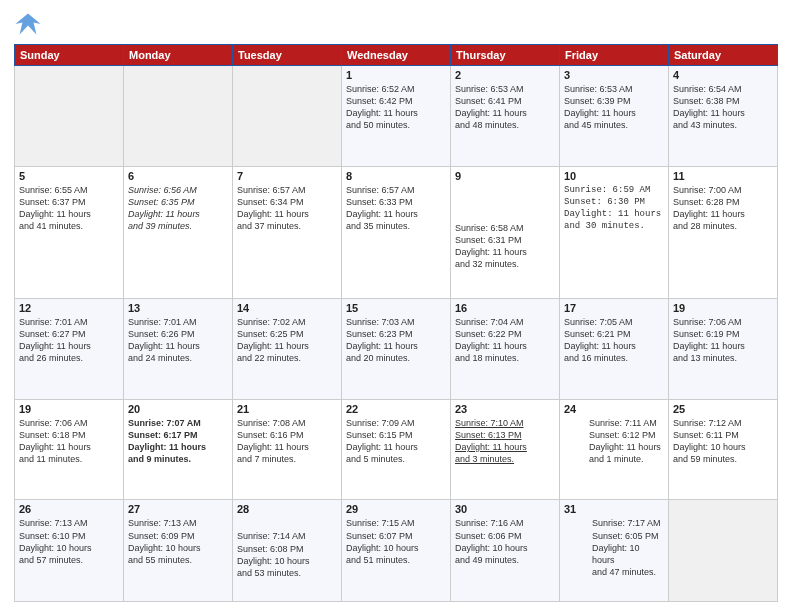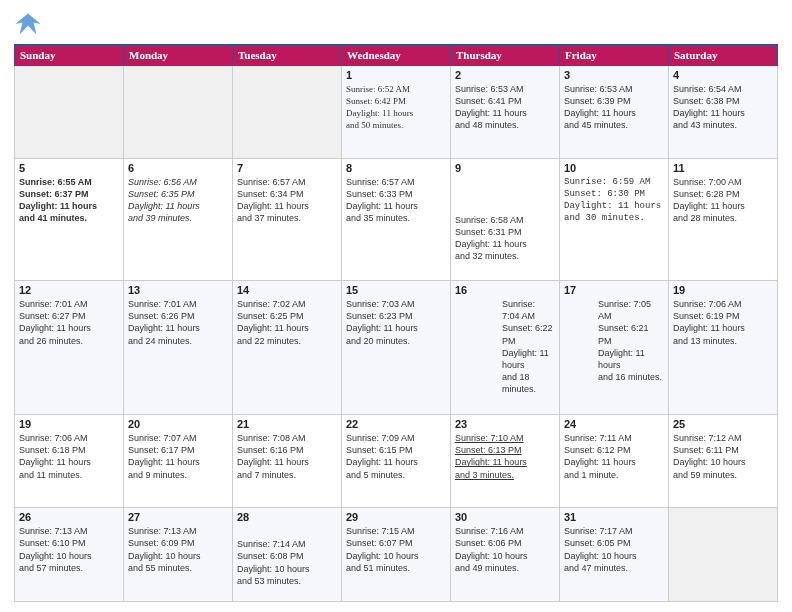--- a/index.html
+++ b/index.html
@@ -52,28 +52,27 @@
     .title-block .location {
       font-size: 13px;
       color: #444;
     }
     table {
       width: 100%;
       border-collapse: collapse;
       flex: 1;
     }
     thead tr th {
-      background-color: #be185d;
+      background-color: #b91c1c;
       color: #fff;
       font-size: 11px;
       font-weight: bold;
       padding: 4px 5px;
       text-align: left;
       border: 1px solid #2255a4;
-      font-family: Liberation Serif, serif;
     }
     tbody tr td {
       border: 1px solid #ccc;
       vertical-align: top;
       padding: 3px 4px;
       width: calc(100% / 7);
       font-size: 9.5px;
       color: #333;
       background: #fff;
       height: 82px;
@@ -132,21 +131,21 @@
           <th>Saturday</th>
         </tr>
     </thead>
     <tbody id="cal-body">
     <tr>
           <td class="empty-cell"></td>
           <td class="empty-cell"></td>
           <td class="empty-cell"></td>
           <td>
             <span class="day-number">1</span>
-            <div class="day-info" style="white-space: pre-line; font-family: Liberation Serif, serif;">Sunrise: 6:52 AM
+            <div class="day-info" style="white-space: pre-line;">Sunrise: 6:52 AM
 Sunset: 6:42 PM
 Daylight: 11 hours
 and 50 minutes.</div>
           </td>
           <td>
             <span class="day-number">2</span>
             <div class="day-info" style="white-space: pre-line;">Sunrise: 6:53 AM
 Sunset: 6:41 PM
 Daylight: 11 hours
 and 48 minutes.</div>
@@ -162,21 +161,21 @@
             <span class="day-number">4</span>
             <div class="day-info" style="white-space: pre-line;">Sunrise: 6:54 AM
 Sunset: 6:38 PM
 Daylight: 11 hours
 and 43 minutes.</div>
           </td>
         </tr>
         <tr>
           <td>
             <span class="day-number">5</span>
-            <div class="day-info" style="white-space: pre-line; font-weight: bold;">Sunrise: 6:55 AM
+            <div class="day-info" style="white-space: pre-line;">Sunrise: 6:55 AM
 Sunset: 6:37 PM
 Daylight: 11 hours
 and 41 minutes.</div>
           </td>
           <td>
             <span class="day-number">6</span>
             <div class="day-info" style="white-space: pre-line; font-style: italic;">Sunrise: 6:56 AM
 Sunset: 6:35 PM
 Daylight: 11 hours
 and 39 minutes.</div>
@@ -241,28 +240,28 @@
           </td>
           <td>
             <span class="day-number">15</span>
             <div class="day-info" style="white-space: pre-line;">Sunrise: 7:03 AM
 Sunset: 6:23 PM
 Daylight: 11 hours
 and 20 minutes.</div>
           </td>
           <td>
             <span class="day-number">16</span>
-            <div class="day-info" style="white-space: pre-line; margin-left: 47px;">Sunrise: 7:04 AM
+            <div class="day-info" style="white-space: pre-line;">Sunrise: 7:04 AM
 Sunset: 6:22 PM
 Daylight: 11 hours
 and 18 minutes.</div>
           </td>
           <td>
             <span class="day-number">17</span>
-            <div class="day-info" style="white-space: pre-line; margin-left: 34px;">Sunrise: 7:05 AM
+            <div class="day-info" style="white-space: pre-line;">Sunrise: 7:05 AM
 Sunset: 6:21 PM
 Daylight: 11 hours
 and 16 minutes.</div>
           </td>
           <td>
             <span class="day-number">19</span>
             <div class="day-info" style="white-space: pre-line;">Sunrise: 7:06 AM
 Sunset: 6:19 PM
 Daylight: 11 hours
 and 13 minutes.</div>
@@ -271,21 +270,21 @@
         <tr>
           <td>
             <span class="day-number">19</span>
             <div class="day-info" style="white-space: pre-line;">Sunrise: 7:06 AM
 Sunset: 6:18 PM
 Daylight: 11 hours
 and 11 minutes.</div>
           </td>
           <td>
             <span class="day-number">20</span>
-            <div class="day-info" style="white-space: pre-line;">Sunrise: 7:07 AM
+            <div class="day-info" style="white-space: pre-line; font-weight: bold;">Sunrise: 7:07 AM
 Sunset: 6:17 PM
 Daylight: 11 hours
 and 9 minutes.</div>
           </td>
           <td>
             <span class="day-number">21</span>
             <div class="day-info" style="white-space: pre-line;">Sunrise: 7:08 AM
 Sunset: 6:16 PM
 Daylight: 11 hours
 and 7 minutes.</div>
@@ -299,21 +298,21 @@
           </td>
           <td>
             <span class="day-number">23</span>
             <div class="day-info" style="white-space: pre-line; text-decoration: underline;">Sunrise: 7:10 AM
 Sunset: 6:13 PM
 Daylight: 11 hours
 and 3 minutes.</div>
           </td>
           <td>
             <span class="day-number">24</span>
-            <div class="day-info" style="white-space: pre-line;">Sunrise: 7:11 AM
+            <div class="day-info" style="white-space: pre-line; margin-left: 25px;">Sunrise: 7:11 AM
 Sunset: 6:12 PM
 Daylight: 11 hours
 and 1 minute.</div>
           </td>
           <td>
             <span class="day-number">25</span>
             <div class="day-info" style="white-space: pre-line;">Sunrise: 7:12 AM
 Sunset: 6:11 PM
 Daylight: 10 hours
 and 59 minutes.</div>
@@ -350,21 +349,21 @@
           </td>
           <td>
             <span class="day-number">30</span>
             <div class="day-info" style="white-space: pre-line;">Sunrise: 7:16 AM
 Sunset: 6:06 PM
 Daylight: 10 hours
 and 49 minutes.</div>
           </td>
           <td>
             <span class="day-number">31</span>
-            <div class="day-info" style="white-space: pre-line;">Sunrise: 7:17 AM
+            <div class="day-info" style="white-space: pre-line; margin-left: 28px;">Sunrise: 7:17 AM
 Sunset: 6:05 PM
 Daylight: 10 hours
 and 47 minutes.</div>
           </td>
           <td class="empty-cell"></td>
         </tr>
       </tbody>
   </table>
 </div>
 

